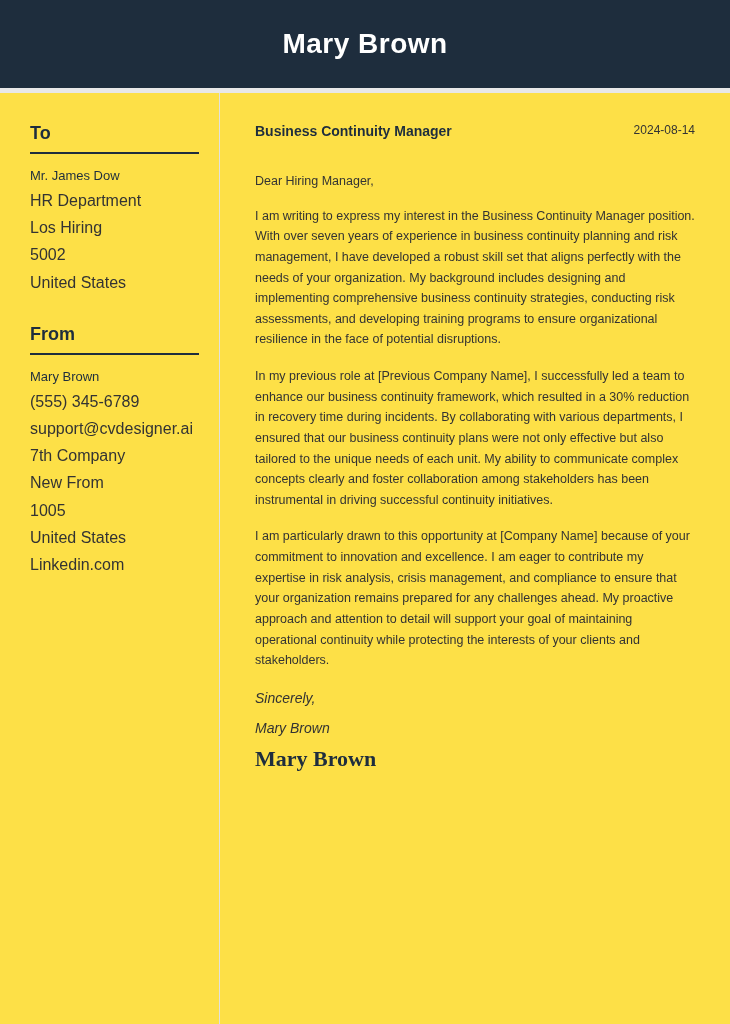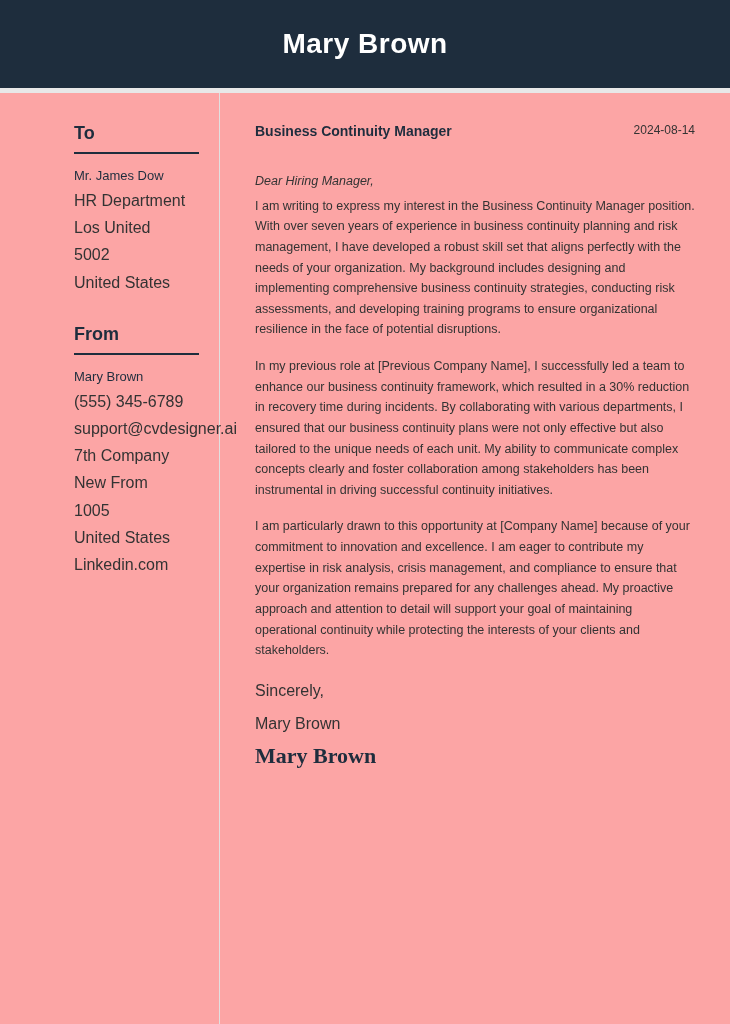--- a/index.html
+++ b/index.html
@@ -7,21 +7,21 @@
       font-family: 'Arial', sans-serif;
       background: #f0f0f0;
       display: flex;
       justify-content: center;
       align-items: flex-start;
       min-height: 100vh;
     }
     .page {
       width: 730px;
       min-height: 1024px;
-      background: #fca5a5;
+      background: #fde047;
       display: flex;
       flex-direction: column;
     }
     .header {
       background: #1e2d3d;
       padding: 28px 40px;
       text-align: center;
     }
     .header h1 {
       color: #ffffff;
@@ -61,21 +61,20 @@
       color: #1e2d3d;
       margin-bottom: 4px;
     }
     .sidebar-line {
       font-size: 16px;
       color: #333;
       line-height: 1.7;
     }
     .sidebar-section {
       margin-bottom: 28px;
-      margin-left: 44px;
     }
     .main {
       flex: 1;
       padding: 30px 35px 30px 35px;
     }
     .main-header-row {
       display: flex;
       justify-content: space-between;
       align-items: flex-start;
       margin-bottom: 32px;
@@ -91,28 +90,28 @@
     }
     .letter-body {
       font-size: 12.5px;
       color: #333;
       line-height: 1.65;
     }
     .letter-body p {
       margin-bottom: 16px;
     }
     .letter-body .greeting {
-      margin-bottom: 4px;
-      font-style: italic;
+      margin-bottom: 14px;
     }
     .signature-text {
-      font-size: 16px;
+      font-size: 14px;
       color: #333;
       line-height: 1.7;
       margin-bottom: 6px;
+      font-style: italic;
     }
     .signature-name {
       font-size: 22px;
       font-weight: 700;
       color: #1e2d3d;
       font-family: Georgia, serif;
       margin-top: 4px;
     }
   </style>
 </head>
@@ -128,21 +127,21 @@
 
   <div class="content">
 
     <div class="sidebar">
 
       <div class="sidebar-section">
         <div class="sidebar-section-title">To</div>
         <div class="sidebar-divider"></div>
         <div class="sidebar-name">Mr. James Dow</div>
         <div class="sidebar-line">HR Department</div>
-        <div class="sidebar-line">Los United</div>
+        <div class="sidebar-line">Los Hiring</div>
         <div class="sidebar-line">5002</div>
         <div class="sidebar-line">United States</div>
       </div>
 
       <div class="sidebar-section">
         <div class="sidebar-section-title">From</div>
         <div class="sidebar-divider"></div>
         <div class="sidebar-name">Mary Brown</div>
         <div class="sidebar-line">(555) 345-6789</div>
         <div class="sidebar-line">support@cvdesigner.ai</div>

